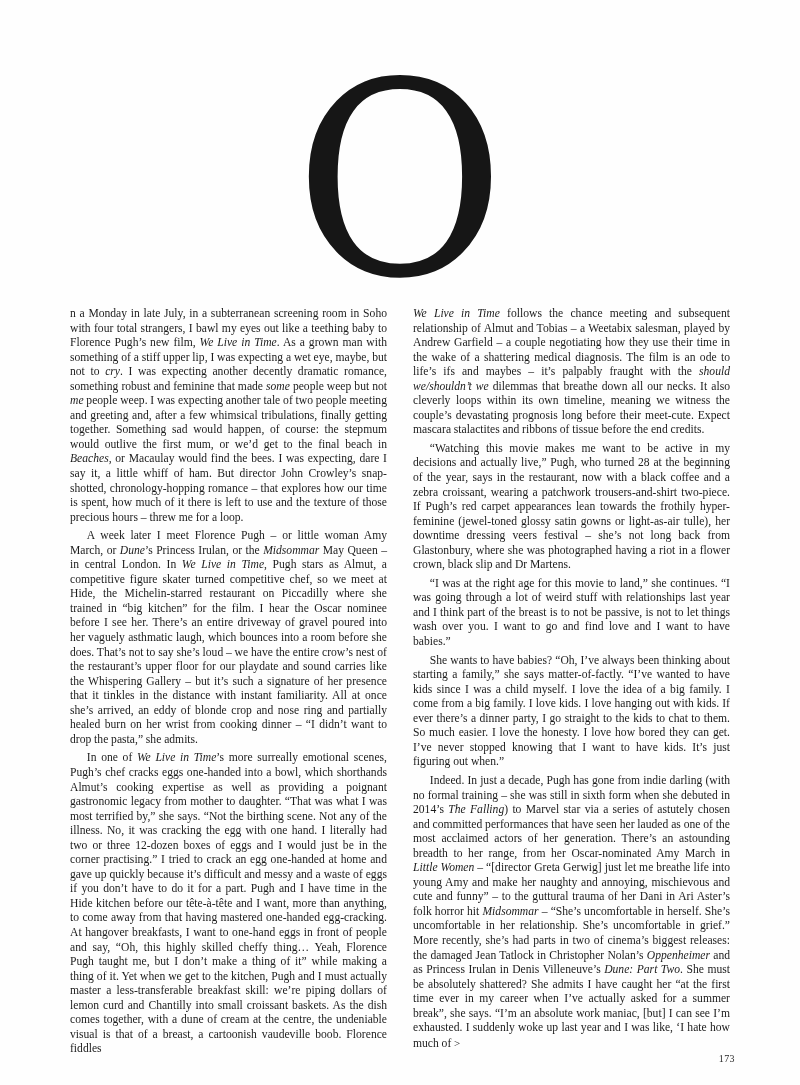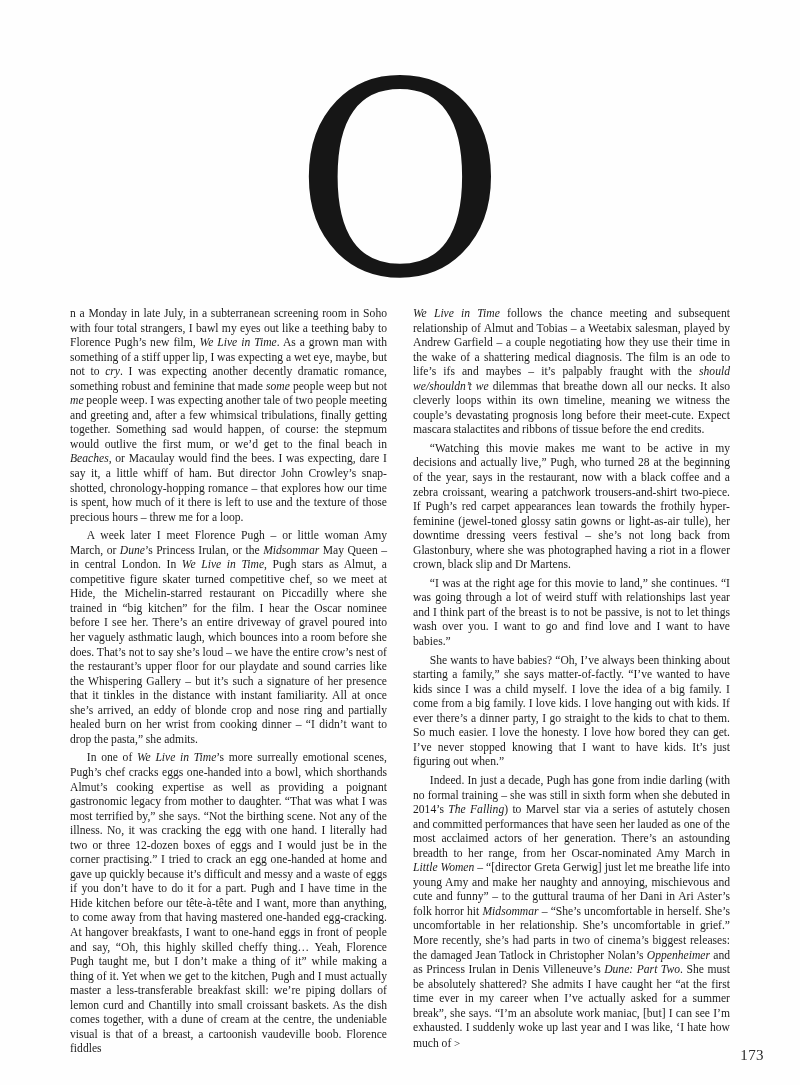--- a/index.html
+++ b/index.html
@@ -78,23 +78,23 @@
   .col p.noindent {
     text-indent: 0;
   }
   .col p em, .col p i {
     font-style: italic;
   }
 
   
   .folio {
     position: absolute;
-    right: 36px;
+    right: 65px;
     bottom: 21px;
-    font-size: 15px;
+    font-size: 10px;
     letter-spacing: 0.4px;
     color: #2a2a2a;
     font-family: "Liberation Serif", serif;
   }
 
   .contmark {
     font-size: 11px;
   }
 </style>
 </head>

